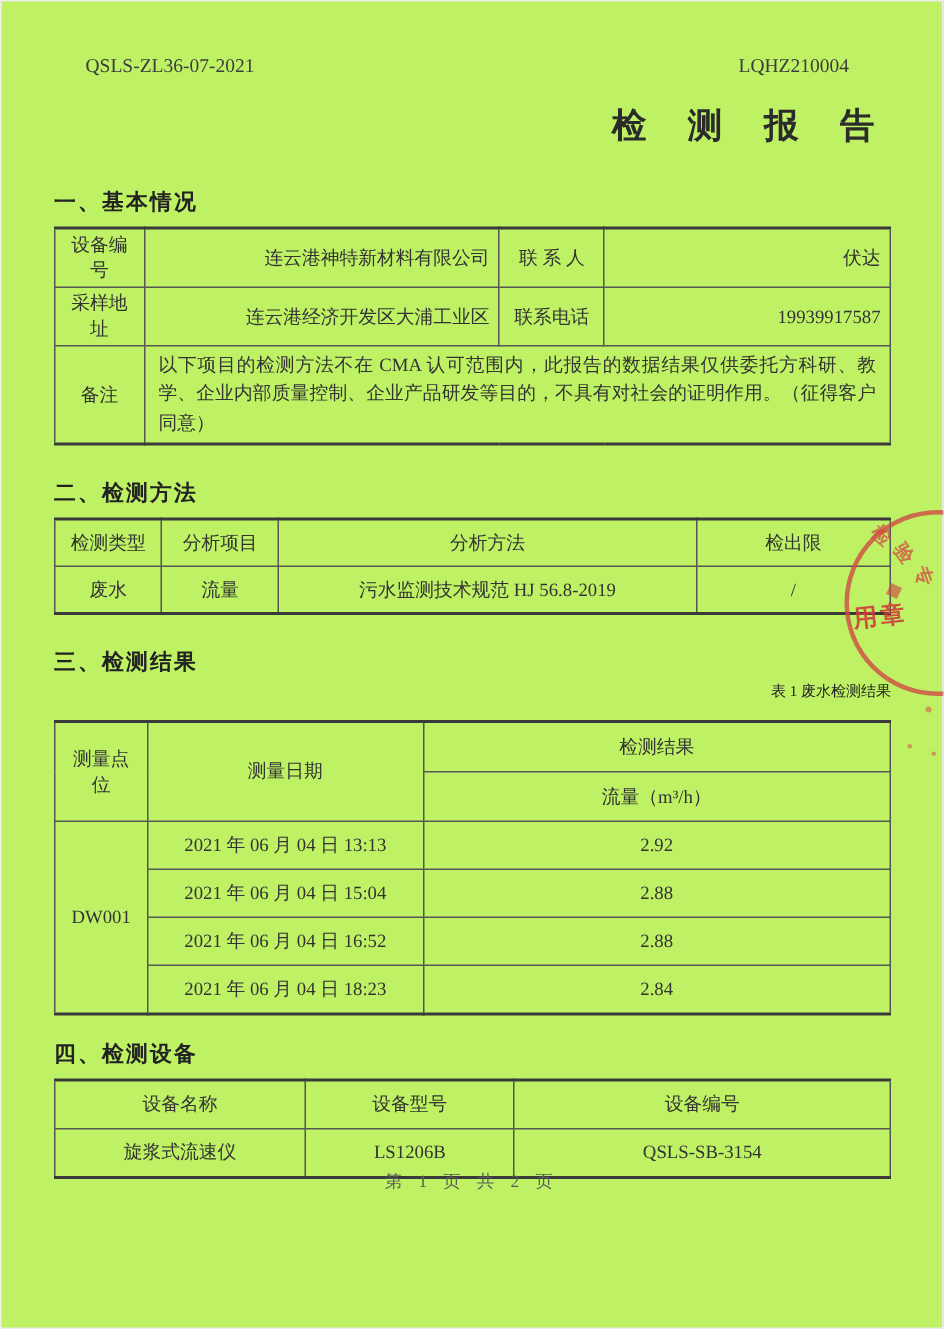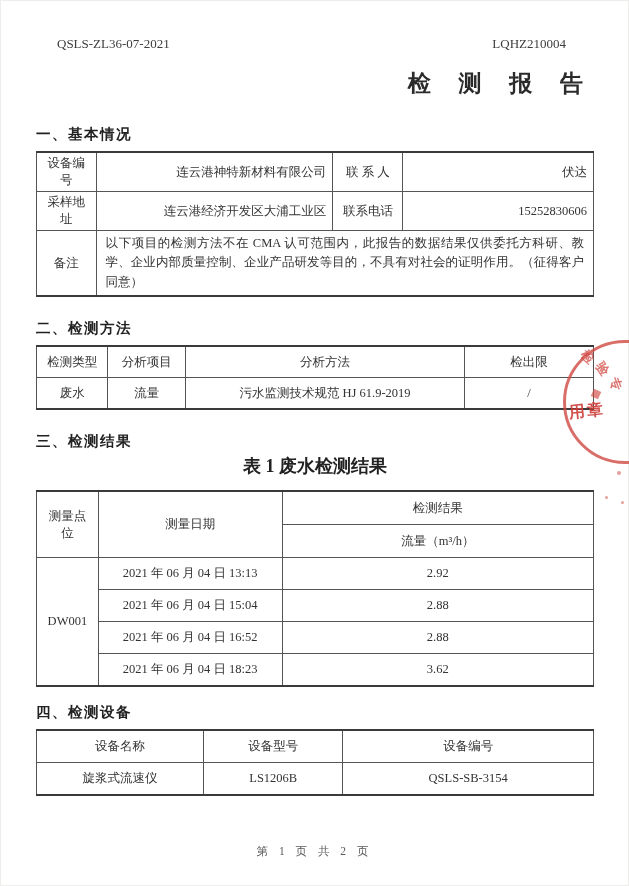--- a/index.html
+++ b/index.html
@@ -1,44 +1,44 @@
 <!DOCTYPE html>
 <html><head>
 <meta charset="utf-8">
 <style>
   html,body{margin:0;padding:0;background:#e9e9e7;}
   .page{
     position:relative;width:629px;height:886px;margin:0 auto;
-    background:#ffffff;overflow:hidden;
+    background:#bef264;overflow:hidden;
     font-family:"Liberation Serif","DejaVu Serif",serif;
     color:#333;box-shadow:inset 0 0 0 1px #ededeb;
   }
   .content{margin:0 35px 0 36px;}
   .doc-header{display:flex;justify-content:space-between;padding-top:36px;
     font-size:13px;color:#3c3c3c;}
   .doc-header .left{margin-left:21px;}
   .doc-header .right{margin-right:28px;}
   .title{margin-top:16px;text-align:right;font-size:23px;font-weight:600;
     letter-spacing:11px;color:#2b2b2b;}
   .sec-heading{margin-top:22px;font-size:14.5px;font-weight:bold;
     letter-spacing:1.5px;color:#222;}
   .sec-heading.first{margin-top:26px;}
-  .caption{margin-top:3px;text-align:center;font-size:18px;font-weight:bold;color:#222;}
+  .caption{margin-top:3px;text-align:right;font-size:10px;font-weight:normal;color:#222;}
   table{border-collapse:collapse;width:100%;table-layout:fixed;
     border-top:2.5px solid #3a3a3a;border-bottom:2.5px solid #3a3a3a;margin-top:7px;}
   td{border:1px solid #555;font-size:12.5px;color:#333;text-align:center;
     vertical-align:middle;padding:2px 6px;height:27px;overflow:hidden;}
   .t1 td.val{text-align:right;padding-left:11px;margin-left:44px;}
   .t1 td.remark-val{text-align:left;line-height:1.55;height:40px;
     padding:3px 9px;text-align:justify;}
   .t2 td{height:26px;}
   .t3 td{height:27px;}
   .t3 td.grp{height:28px;}
   .t4 td{height:27px;}
-  .footer{position:absolute;top:844px;left:0;width:100%;text-align:center;
+  .footer{position:absolute;top:780px;left:0;width:100%;text-align:center;
     font-size:11.5px;letter-spacing:4px;color:#5a5a5a;}
   
   .stamp{position:absolute;top:340px;right:-58px;width:118px;height:118px;
     border:3px solid rgba(208,74,68,.8);border-radius:50%;color:#cf4a45;}
   .stamp .main{position:absolute;left:3px;top:58px;font-size:16px;font-weight:bold;
     letter-spacing:2px;transform:rotate(-6deg);color:rgba(205,62,56,.9);}
   .stamp .arc{position:absolute;font-size:13px;font-weight:bold;color:rgba(208,74,68,.75);}
   .stamp .a0{left:15px;top:5px;transform:rotate(42deg);}
   .stamp .a1{left:30px;top:17px;transform:rotate(56deg);}
   .stamp .a2{left:43px;top:32px;transform:rotate(70deg);}
@@ -75,21 +75,21 @@
           <tr>
         <td>设备编号</td>
         <td class="val">连云港神特新材料有限公司</td>
         <td>联 系 人</td>
         <td class="val">伏达</td>
       </tr>
       <tr>
         <td>采样地址</td>
         <td class="val">连云港经济开发区大浦工业区</td>
         <td>联系电话</td>
-        <td class="val">15252830606</td>
+        <td class="val">19939917587</td>
       </tr>
       <tr>
         <td>备注</td>
         <td class="remark-val" colspan="3">以下项目的检测方法不在 CMA 认可范围内，此报告的数据结果仅供委托方科研、教学、企业内部质量控制、企业产品研发等目的，不具有对社会的证明作用。（征得客户同意）</td>
       </tr>
     </tbody>
       </table>
 
     <div class="sec-heading">二、检测方法</div>
 
@@ -103,21 +103,21 @@
       <tbody>
           <tr>
         <td>检测类型</td>
         <td>分析项目</td>
         <td>分析方法</td>
         <td>检出限</td>
       </tr>
       <tr>
         <td>废水</td>
         <td>流量</td>
-        <td>污水监测技术规范  HJ 61.9-2019</td>
+        <td>污水监测技术规范  HJ 56.8-2019</td>
         <td>/</td>
       </tr>
     </tbody>
       </table>
 
     <div class="sec-heading">三、检测结果</div>
     <div class="caption">表 1  废水检测结果</div>
 
     <table class="t3" style="margin-top:12px;">
       <colgroup>
@@ -142,21 +142,21 @@
       <tr>
         <td>2021 年 06 月 04 日 15:04</td>
         <td>2.88</td>
       </tr>
       <tr>
         <td>2021 年 06 月 04 日 16:52</td>
         <td>2.88</td>
       </tr>
       <tr>
         <td>2021 年 06 月 04 日 18:23</td>
-        <td>3.62</td>
+        <td>2.84</td>
       </tr>
     </tbody>
       </table>
 
     <div class="sec-heading" style="margin-top:16px;">四、检测设备</div>
 
     <table class="t4">
       <colgroup>
           <col style="width:30%">
           <col style="width:25%">

